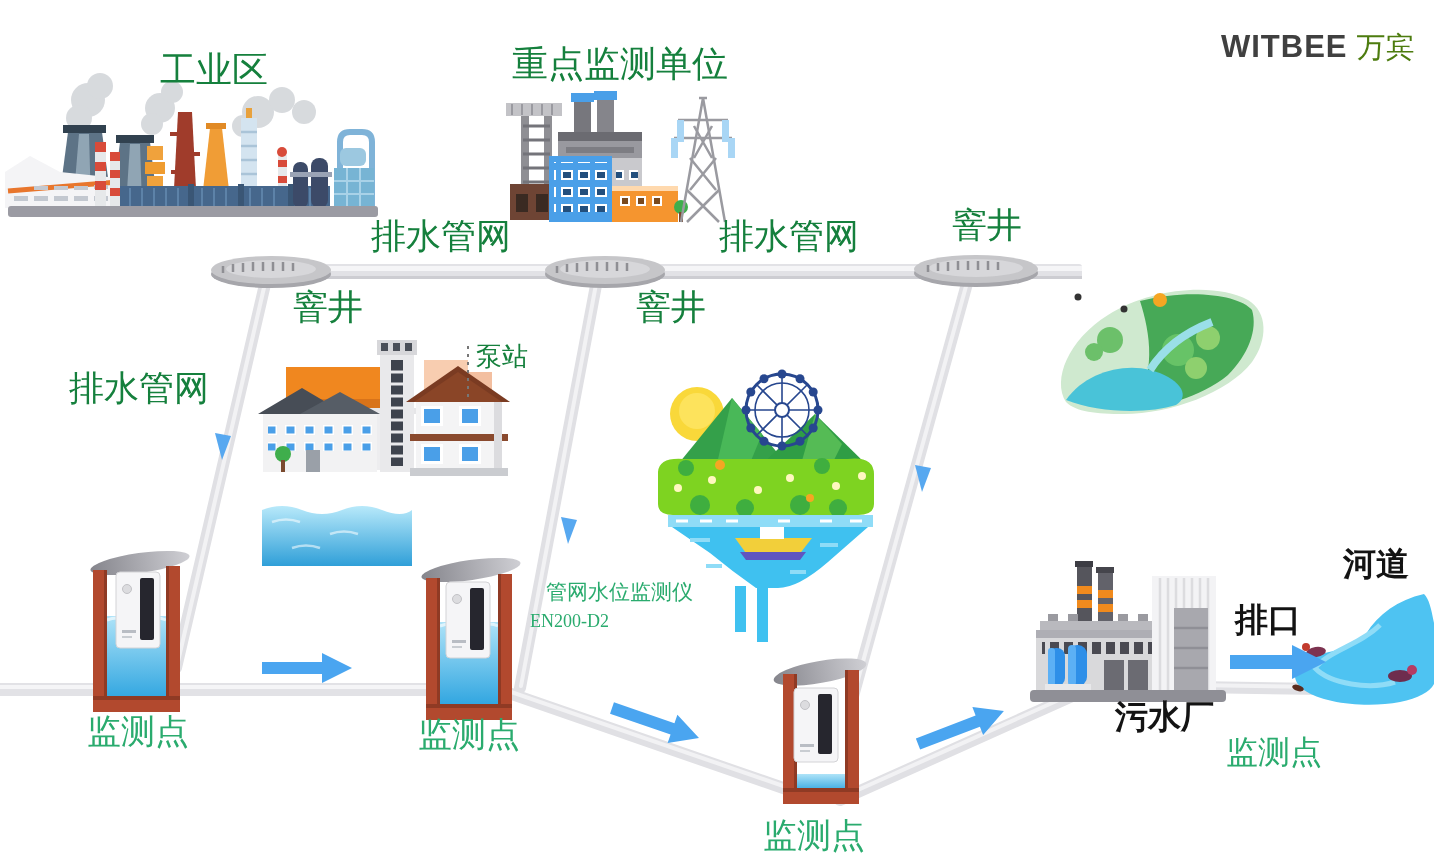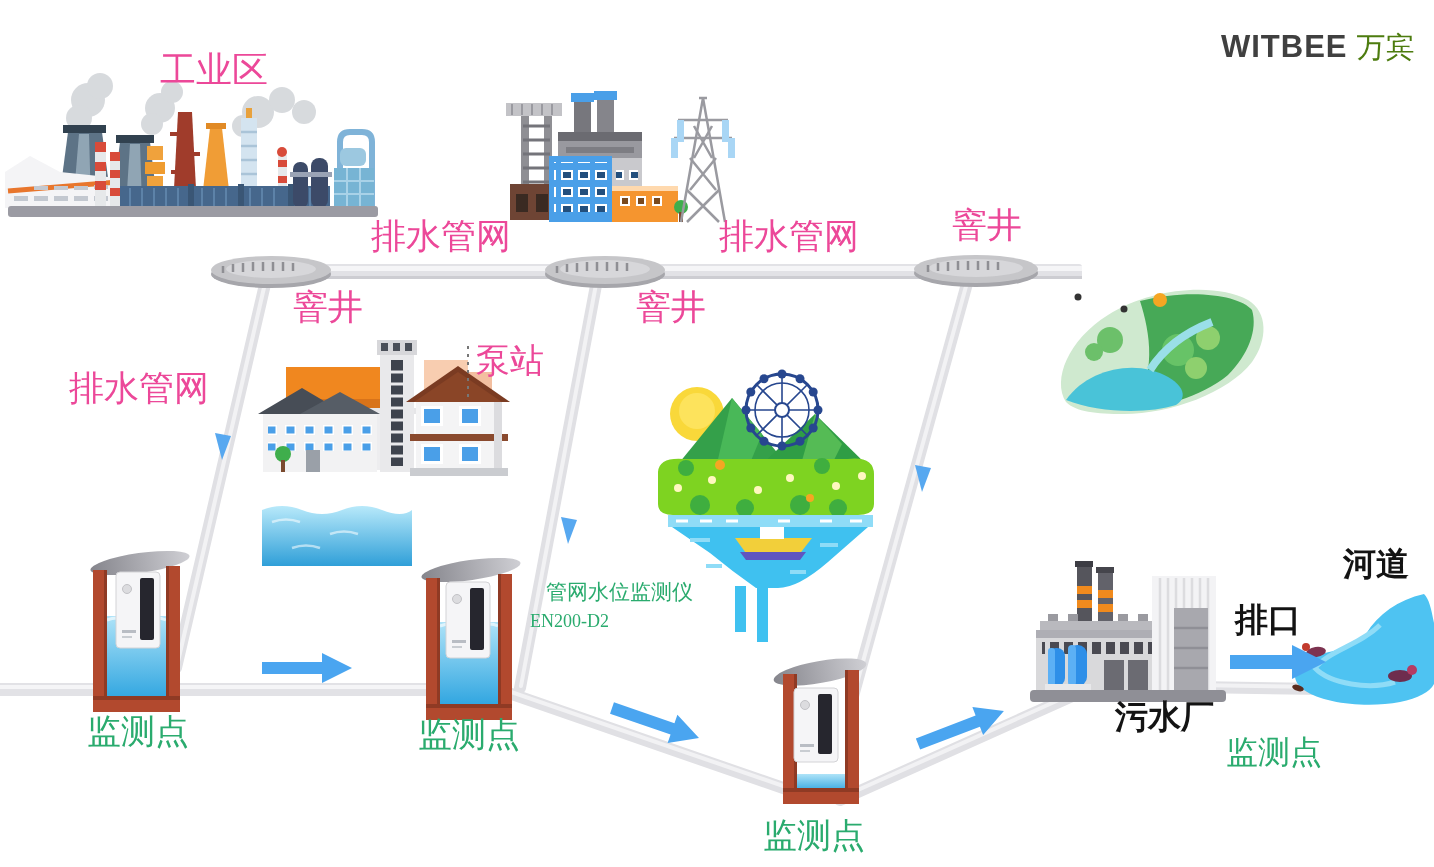--- a/index.html
+++ b/index.html
@@ -1,20 +1,20 @@
 <!DOCTYPE html>
 <html><head>
 <meta charset="utf-8">
 <style>
   html,body{margin:0;padding:0;background:#fff;}
   .canvas{position:relative;width:1434px;height:867px;background:#ffffff;overflow:hidden;
           font-family:"Liberation Sans","DejaVu Sans",sans-serif;}
   .scene{position:absolute;left:0;top:0;}
   .label{position:absolute;white-space:nowrap;line-height:1.05;}
-  .serif{font-family:"Liberation Serif","DejaVu Serif",serif;color:#ec4899;}
+  .serif{font-family:"Liberation Serif","DejaVu Serif",serif;color:#15803d;}
   .green{font-family:"Liberation Serif","DejaVu Serif",serif;color:#2aab6e;}
   .boldblk{font-family:"Liberation Sans","DejaVu Sans",sans-serif;font-weight:700;color:#131313;}
   .logo{position:absolute;left:1221px;top:28px;display:flex;align-items:baseline;gap:9px;}
   .logo .brand{font-size:31px;font-weight:800;color:#404040;letter-spacing:1px;}
   .logo .cn{font-size:29px;font-weight:400;color:#4d7c0f;}
 </style>
 </head>
 <body>
 
 <div class="canvas">
@@ -452,30 +452,31 @@
     <g transform="translate(918,744) rotate(-21)">
       <polygon points="0,-6 64,-6 64,-15 92,0 64,15 64,6 0,6"></polygon>
     </g>
     <polygon points="1230,655 1292,655 1292,645 1326,662 1292,679 1292,669 1230,669"></polygon>
   </g>
 
   <line x1="468" y1="346" x2="468" y2="398" stroke="#777" stroke-width="2" stroke-dasharray="3,5"></line>
 </svg>
 
 <div class="label serif" style="left:160px;top:52px;font-size:36px;">工业区</div>
+<div class="label serif" style="left:512px;top:46px;font-size:36px;">重点监测单位</div>
 
 <div class="label serif" style="left:371px;top:219px;font-size:35px;">排水管网</div>
 <div class="label serif" style="left:719px;top:219px;font-size:35px;">排水管网</div>
 <div class="label serif" style="left:69px;top:371px;font-size:35px;">排水管网</div>
 
 <div class="label serif" style="left:293px;top:290px;font-size:35px;">窨井</div>
 <div class="label serif" style="left:636px;top:290px;font-size:35px;">窨井</div>
 <div class="label serif" style="left:952px;top:208px;font-size:35px;">窨井</div>
 
-<div class="label serif" style="left:476px;top:343px;font-size:34px;">泵站</div>
+<div class="label serif" style="left:476px;top:343px;font-size:26px;">泵站</div>
 
 <div class="label green" style="left:530px;top:581px;font-size:21px;margin-left:16px;">管网水位监测仪</div>
 <div class="label green" style="left:530px;top:612px;font-size:18px;">EN200-D2</div>
 
 <div class="label green" style="left:87px;top:714px;font-size:34px;">监测点</div>
 <div class="label green" style="left:418px;top:717px;font-size:34px;">监测点</div>
 <div class="label green" style="left:763px;top:818px;font-size:34px;">监测点</div>
 <div class="label green" style="left:1226px;top:736px;font-size:32px;">监测点</div>
 
 <div class="label boldblk" style="left:1087px;top:700px;font-size:33px;margin-left:28px;">污水厂</div>

